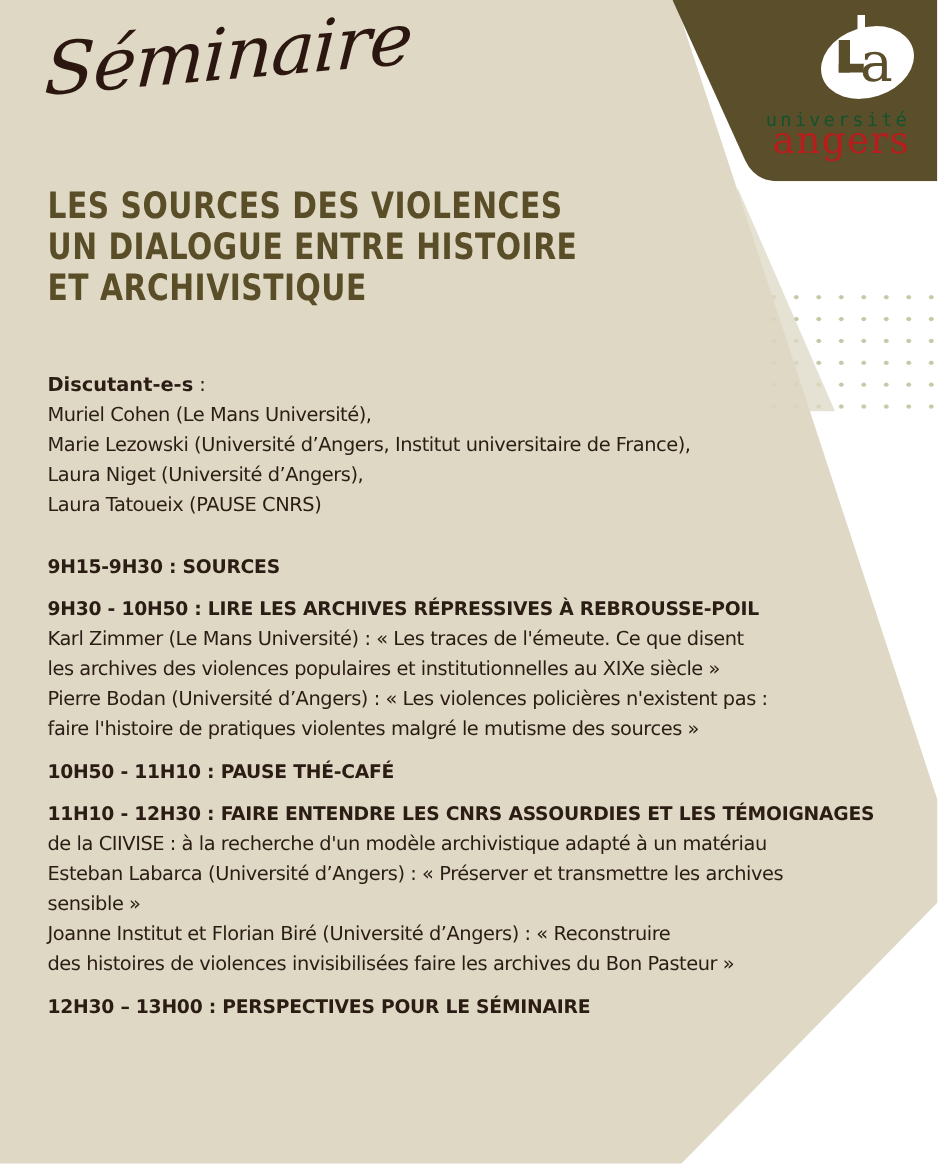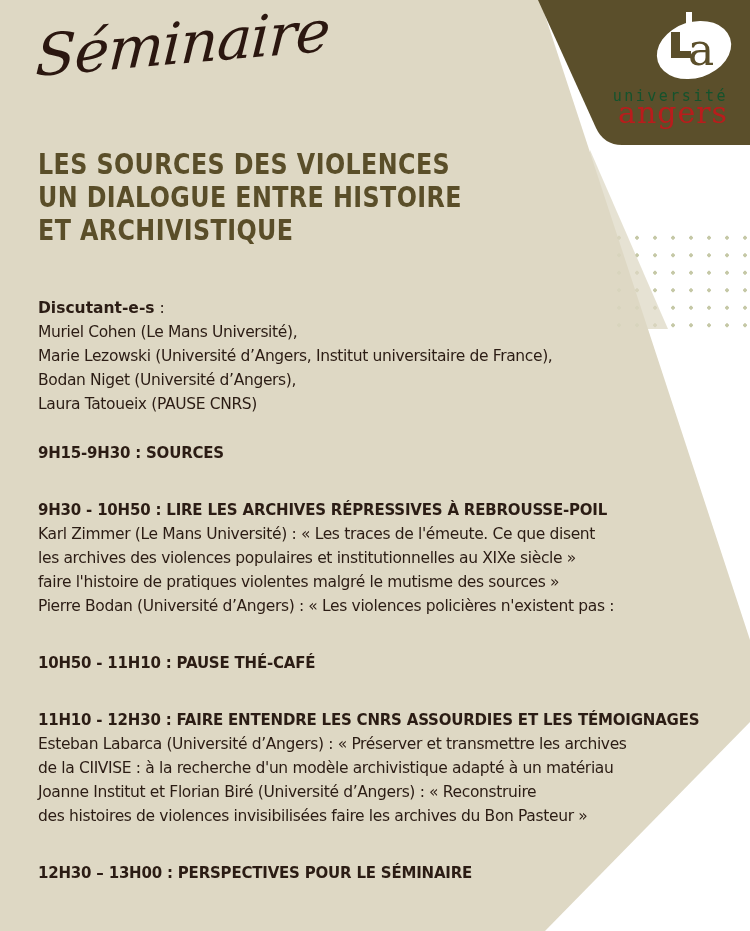--- a/index.html
+++ b/index.html
@@ -23,21 +23,21 @@
 
   .main-title { position: absolute; z-index: 4; left: 38px; top: 148px; margin: 0;
         font-family: "DejaVu Sans", sans-serif; font-weight: bold; font-size: 29px; line-height: 33px;
         color: #5a4e29; letter-spacing: 0.5px; transform: scaleX(0.82); transform-origin: left top; }
   .main-title span { display: block; }
 
   .content { position: absolute; z-index: 4; left: 38px; top: 296px; width: 690px;
         font-family: "DejaVu Sans", sans-serif; font-size: 15.5px; line-height: 24px; color: #2b1c14; }
   .content p { margin: 0; }
   .lbl { font-weight: bold; }
-  .slot { margin-top: 33px; }
+  .slot { margin-top: 10px; }
   .slot-head { font-weight: bold; font-size: 15px; letter-spacing: -0.2px; }
   .line { white-space: nowrap; letter-spacing: -0.35px; }
 </style>
 </head>
 <body>
 
 <svg class="bg" viewBox="0 0 750 931" width="750" height="931">
   <polygon points="0,0 540,0 750,640 750,722 545,931 0,931" fill="#ded8c4"></polygon>
 </svg>
 
@@ -64,43 +64,44 @@
 <h1 class="main-title">
   <span>LES SOURCES DES VIOLENCES</span>
   <span>UN DIALOGUE ENTRE HISTOIRE</span>
   <span>ET ARCHIVISTIQUE</span>
 </h1>
 
 <div class="content">
   <p><span class="lbl">Discutant-e-s</span><span> :</span></p>
   <p class="line">Muriel Cohen (Le Mans Université),</p>
   <p class="line">Marie Lezowski (Université d’Angers, Institut universitaire de France),</p>
-  <p class="line">Bodan Niget (Université d’Angers),</p>
+  <p class="line">Laura Niget (Université d’Angers),</p>
   <p class="line">Laura Tatoueix (PAUSE CNRS)</p>
 
   <div class="slot" style="margin-top:25px">
     <p class="slot-head">9H15-9H30 : SOURCES</p>
   </div>
 
   <div class="slot">
     <p class="slot-head">9H30 - 10H50 : LIRE LES ARCHIVES RÉPRESSIVES À REBROUSSE-POIL</p>
     <p class="line">Karl Zimmer (Le Mans Université) : « Les traces de l'émeute. Ce que disent</p>
     <p class="line">les archives des violences populaires et institutionnelles au XIXe siècle »</p>
+    <p class="line">Pierre Bodan (Université d’Angers) : « Les violences policières n'existent pas :</p>
     <p class="line">faire l'histoire de pratiques violentes malgré le mutisme des sources »</p>
-    <p class="line">Pierre Bodan (Université d’Angers) : « Les violences policières n'existent pas :</p>
   </div>
 
   <div class="slot">
     <p class="slot-head">10H50 - 11H10 : PAUSE THÉ-CAFÉ</p>
   </div>
 
   <div class="slot">
     <p class="slot-head">11H10 - 12H30 : FAIRE ENTENDRE LES CNRS ASSOURDIES ET LES TÉMOIGNAGES</p>
+    <p class="line">de la CIIVISE : à la recherche d'un modèle archivistique adapté à un matériau</p>
     <p class="line">Esteban Labarca (Université d’Angers) : « Préserver et transmettre les archives</p>
-    <p class="line">de la CIIVISE : à la recherche d'un modèle archivistique adapté à un matériau</p>
+    <p class="line">sensible »</p>
     <p class="line">Joanne Institut et Florian Biré (Université d’Angers) : « Reconstruire</p>
     <p class="line">des histoires de violences invisibilisées faire les archives du Bon Pasteur »</p>
   </div>
 
   <div class="slot">
     <p class="slot-head">12H30 – 13H00 : PERSPECTIVES POUR LE SÉMINAIRE</p>
   </div>
 </div>
 
 </body></html>

